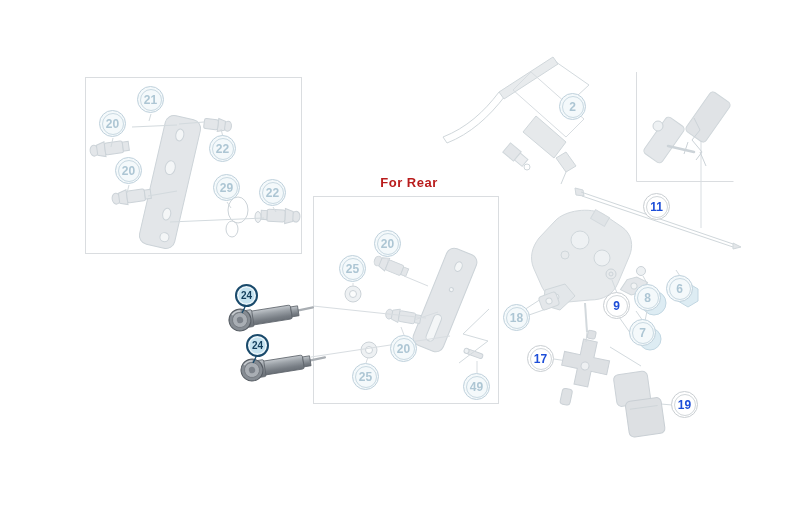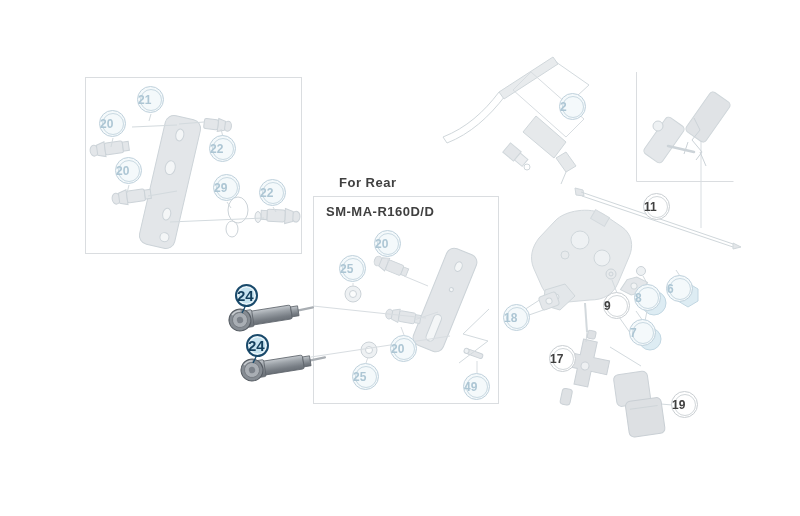--- a/index.html
+++ b/index.html
@@ -2,46 +2,46 @@
 <html><head>
 <meta charset="utf-8">
 <style>
   html,body{margin:0;padding:0;background:#ffffff;}
   #stage{
     position:relative;width:800px;height:516px;background:#ffffff;overflow:hidden;
     font-family:"Liberation Sans","DejaVu Sans",sans-serif;
   }
   #artwork{position:absolute;left:0;top:0;width:800px;height:516px;}
   .diagram-label{
-    position:absolute;font-weight:bold;font-size:13px;color:#404040;
-    letter-spacing:.5px;user-select:none;
+    position:absolute;font-weight:bold;font-size:13px;color:#b91c1c;
+    letter-spacing:.5px;text-align:center;user-select:none;
   }
   .callout{
-    position:absolute;border-radius:50%;display:flex;align-items:center;
+    position:absolute;border-radius:50%;display:flex;align-items:center;justify-content:center;
     box-sizing:border-box;user-select:none;cursor:pointer;
   }
   .callout span{position:relative;z-index:2;line-height:1;}
   .callout.fblue{
     width:27px;height:27px;border:1px solid #bfd1dc;background:#f4f9fb;
     color:#adc6d4;font-size:12px;font-weight:bold;
   }
   .callout.fblue::before{
     content:"";position:absolute;inset:1.5px;border:1px solid #c9d9e2;border-radius:50%;
   }
   .callout.fgray{
     width:27px;height:27px;border:1px solid #c9ced2;background:#ffffff;
-    color:#404040;font-size:12px;font-weight:bold;
+    color:#1d4ed8;font-size:12px;font-weight:bold;
   }
   .callout.fgray::before{
     content:"";position:absolute;inset:1.5px;border:1px solid #d2d7da;border-radius:50%;
   }
   .callout.highlight{
     width:23px;height:23px;border:2px solid #1a4a6b;background:#c6e3f0;
     box-shadow:inset 0 0 0 1.5px #eef7fb;
-    color:#133f5d;font-size:15px;font-weight:bold;z-index:5;
+    color:#133f5d;font-size:10px;font-weight:bold;z-index:5;
   }
 </style>
 </head>
 <body>
 
 <div id="stage">
 
   <svg id="artwork" viewBox="0 0 800 516" xmlns="http://www.w3.org/2000/svg">
     <defs>
       <linearGradient id="boltGrad" x1="0" y1="0" x2="0" y2="1">
@@ -273,21 +273,20 @@
         <circle cx="0" cy="0" r="11" fill="#868c93" stroke="#575d64"></circle>
         <circle cx="0" cy="0" r="7.5" fill="#a9aeb4" stroke="#6b7178" stroke-width="0.7"></circle>
         <circle cx="0" cy="0" r="3.2" fill="#7c828a"></circle>
         <path d="M-7 -6 A9 9 0 0 1 2 -8.8" stroke="#c9cdd1" stroke-width="1.5" fill="none"></path>
       </g>
       <path d="M256 357 L253 363" stroke="#1a4a6b" stroke-width="1.4" fill="none"></path>
     </g>
   </svg>
 
   <div class="diagram-label" style="left:339px;top:175px;width:140px;">For Rear</div>
-  <div class="diagram-label" style="left:326px;top:204px;width:160px;">SM-MA-R160D/D</div>
 
   <div class="callout fblue" style="left:99px;top:110px">
       <span>20</span>
     </div>
   <div class="callout fblue" style="left:137px;top:86px">
       <span>21</span>
     </div>
   <div class="callout fblue" style="left:209px;top:135px">
       <span>22</span>
     </div>
@@ -338,20 +337,20 @@
     </div>
   <div class="callout fgray" style="left:603px;top:292px">
       <span>9</span>
     </div>
   <div class="callout fblue" style="left:629px;top:319px">
       <span>7</span>
     </div>
   <div class="callout fblue" style="left:503px;top:304px">
       <span>18</span>
     </div>
-  <div class="callout fgray" style="left:549px;top:345px">
+  <div class="callout fgray" style="left:527px;top:345px">
       <span>17</span>
     </div>
   <div class="callout fgray" style="left:671px;top:391px">
       <span>19</span>
     </div>
 
 </div>
 
 </body></html>

